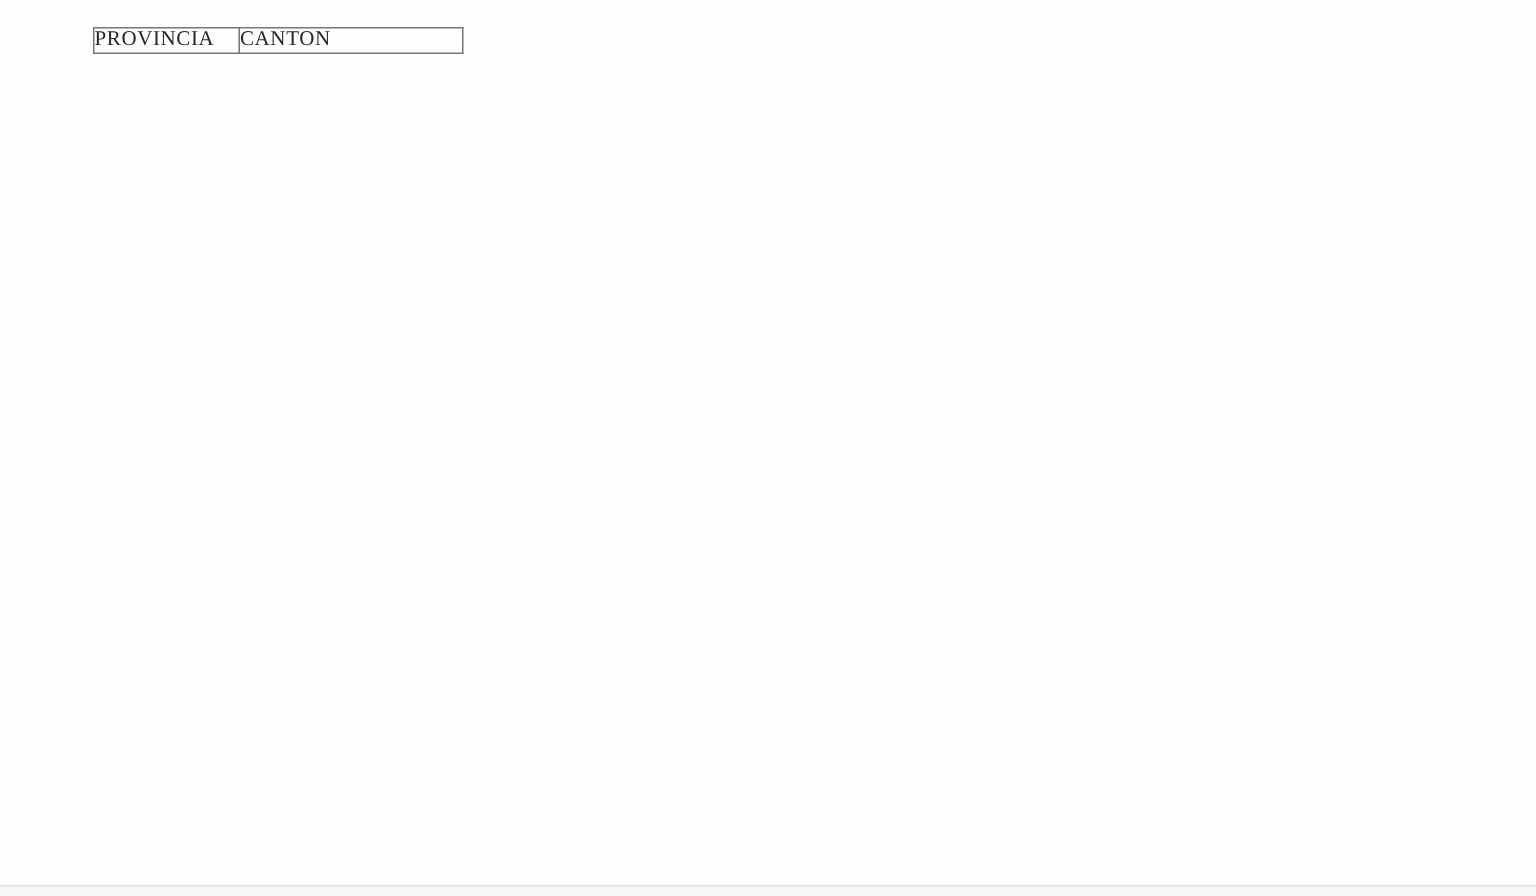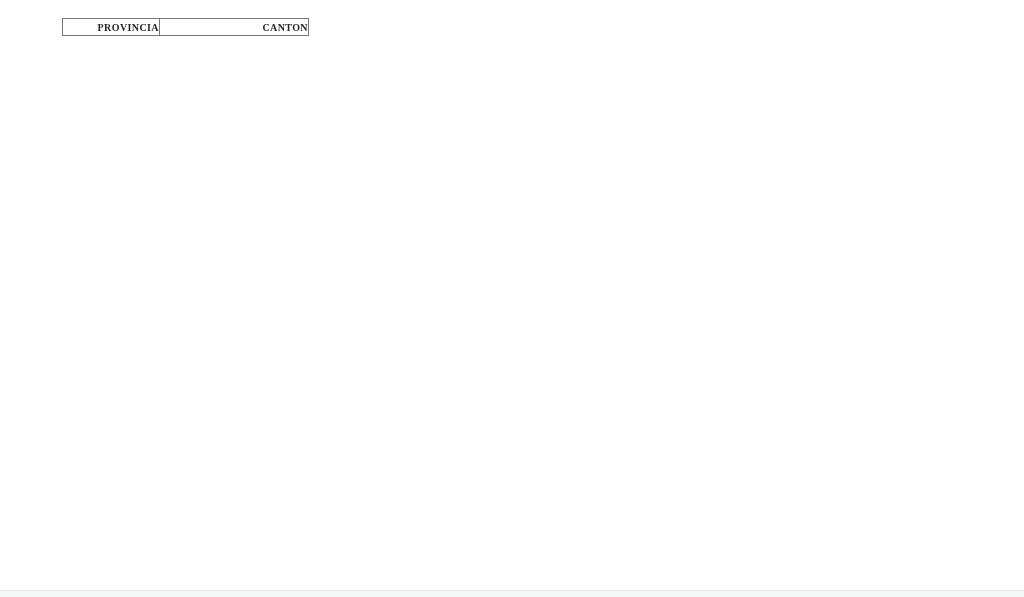--- a/index.html
+++ b/index.html
@@ -25,23 +25,23 @@
     border-collapse:collapse;
     table-layout:fixed;
   }
   table.ptable th, table.ptable td{
     border:1px solid var(--border-color);
     color:var(--text-color);
     padding:0;
     overflow:hidden;
   }
   table.ptable th{
-    font-size:10px;
-    font-weight:bold;
-    text-align:right;
+    font-size:14px;
+    font-weight:normal;
+    text-align:left;
     vertical-align:middle;
     height:16px;
     letter-spacing:0.4px;
   }
   #table-1{left:62px;top:18px;}
   #table-1 .c-prov{width:97px;}
   #table-1 .c-cant{width:149px;}
 
   #table-2{left:351px;top:22px;}
   #table-2 .c-prov{width:99px;}

